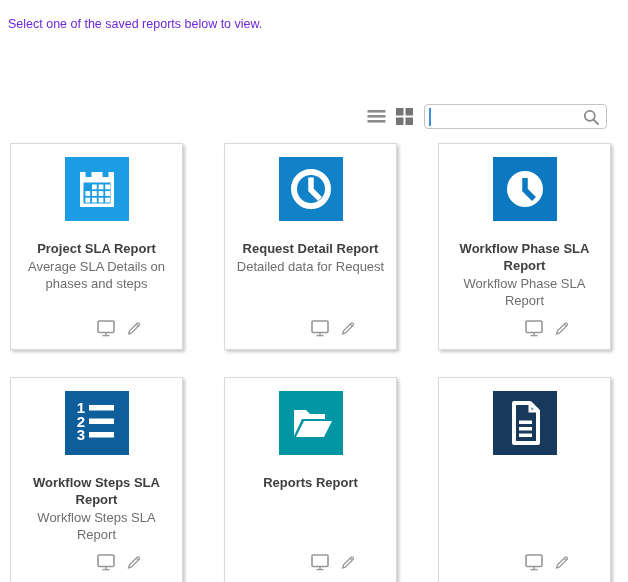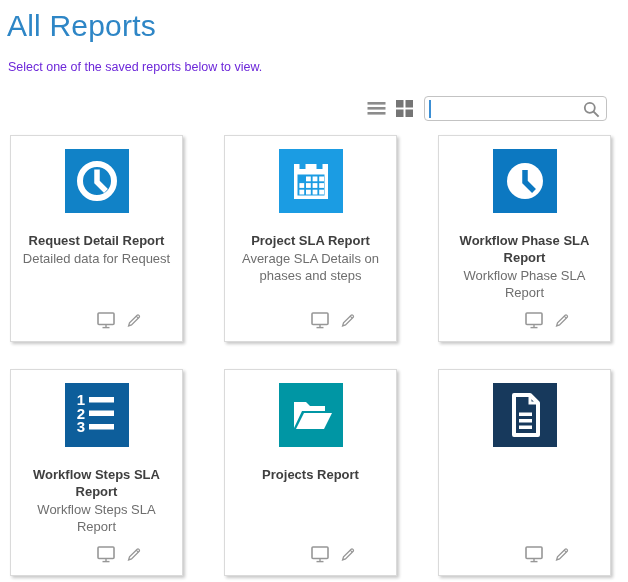--- a/index.html
+++ b/index.html
@@ -107,21 +107,20 @@
     gap: 9px;
     transform: translateX(23px);
   }
   .action-btn { display: inline-flex; cursor: pointer; }
 </style>
 </head>
 <body>
 
 <div class="page">
 
-  <h1 class="page-title" style="color: rgb(46, 134, 198);">All Reports</h1>
 
   <div class="page-subtitle">Select one of the saved reports below to view.</div>
 
   <div class="toolbar">
     <div class="view-toggle">
       <span class="view-btn">
         <svg width="19" height="15" viewBox="0 0 19 15">
           <rect x="0.5" y="1" width="18" height="2.6" fill="#8c8c8c"></rect>
           <rect x="0.5" y="6" width="18" height="2.6" fill="#8c8c8c"></rect>
           <rect x="0.5" y="11" width="18" height="2.6" fill="#8c8c8c"></rect>
@@ -143,45 +142,20 @@
         <svg width="17" height="17" viewBox="0 0 17 17">
           <circle cx="6.8" cy="6.8" r="5" fill="none" stroke="#8a8a8a" stroke-width="1.8"></circle>
           <line x1="10.6" y1="10.6" x2="15.6" y2="15.6" stroke="#8a8a8a" stroke-width="2"></line>
         </svg>
       </span>
     </div>
   </div>
 
   <div class="cards-grid" id="cards-grid">
       <div class="card">
-        <div class="tile" style="background: rgb(17, 130, 199); --tile: #1182c7;">
-          <svg viewBox="0 0 64 64">
-            <circle cx="32" cy="32" r="17" fill="none" stroke="#fff" stroke-width="6"></circle>
-            <path d="M32 20.5 V33 L41 42" fill="none" stroke="#fff" stroke-width="5.5"></path>
-          </svg>
-        </div>
-        <div class="card-title">Request Detail Report</div>
-        <div class="card-desc">Detailed data for Request</div>
-        <div class="card-actions">
-          <span class="action-btn">
-            <svg width="19" height="17" viewBox="0 0 19 17">
-              <rect x="1" y="1" width="16" height="11.5" rx="1" fill="none" stroke="#979797" stroke-width="1.6"></rect>
-              <path d="M9 12.5 V15" stroke="#979797" stroke-width="1.4"></path>
-              <path d="M5.5 15.6 H12.5" stroke="#979797" stroke-width="1.4"></path>
-            </svg>
-          </span>
-          <span class="action-btn">
-            <svg width="18" height="18" viewBox="0 0 18 18">
-              <path d="M3.6 14.9 L4.5 11.9 L12.2 4.2 C12.2 4.2 13 3.4 14 4.4 C15 5.4 14.2 6.2 14.2 6.2 L6.5 13.9 Z" fill="none" stroke="#979797" stroke-width="1.3"></path>
-              <path d="M11.2 5.2 L13.2 7.2" stroke="#979797" stroke-width="1.1"></path>
-            </svg>
-          </span>
-        </div>
-      </div>
-      <div class="card">
         <div class="tile" style="background: rgb(27, 156, 227); --tile: #1b9ce3;">
           <svg viewBox="0 0 64 64">
             <rect x="15" y="15" width="34" height="35" fill="#fff"></rect>
             <rect x="20.5" y="15" width="6" height="5" fill="var(--tile)"></rect>
             <rect x="37.5" y="15" width="6" height="5" fill="var(--tile)"></rect>
             <rect x="18.5" y="25.5" width="27" height="21" fill="var(--tile)"></rect>
             <g fill="#fff">
               <rect x="27" y="27.5" width="4.8" height="4.8"></rect>
               <rect x="33.6" y="27.5" width="4.8" height="4.8"></rect>
               <rect x="40.2" y="27.5" width="4.8" height="4.8"></rect>
@@ -208,20 +182,45 @@
           </span>
           <span class="action-btn">
             <svg width="18" height="18" viewBox="0 0 18 18">
               <path d="M3.6 14.9 L4.5 11.9 L12.2 4.2 C12.2 4.2 13 3.4 14 4.4 C15 5.4 14.2 6.2 14.2 6.2 L6.5 13.9 Z" fill="none" stroke="#979797" stroke-width="1.3"></path>
               <path d="M11.2 5.2 L13.2 7.2" stroke="#979797" stroke-width="1.1"></path>
             </svg>
           </span>
         </div>
       </div>
       <div class="card">
+        <div class="tile" style="background: rgb(17, 130, 199); --tile: #1182c7;">
+          <svg viewBox="0 0 64 64">
+            <circle cx="32" cy="32" r="17" fill="none" stroke="#fff" stroke-width="6"></circle>
+            <path d="M32 20.5 V33 L41 42" fill="none" stroke="#fff" stroke-width="5.5"></path>
+          </svg>
+        </div>
+        <div class="card-title">Request Detail Report</div>
+        <div class="card-desc">Detailed data for Request</div>
+        <div class="card-actions">
+          <span class="action-btn">
+            <svg width="19" height="17" viewBox="0 0 19 17">
+              <rect x="1" y="1" width="16" height="11.5" rx="1" fill="none" stroke="#979797" stroke-width="1.6"></rect>
+              <path d="M9 12.5 V15" stroke="#979797" stroke-width="1.4"></path>
+              <path d="M5.5 15.6 H12.5" stroke="#979797" stroke-width="1.4"></path>
+            </svg>
+          </span>
+          <span class="action-btn">
+            <svg width="18" height="18" viewBox="0 0 18 18">
+              <path d="M3.6 14.9 L4.5 11.9 L12.2 4.2 C12.2 4.2 13 3.4 14 4.4 C15 5.4 14.2 6.2 14.2 6.2 L6.5 13.9 Z" fill="none" stroke="#979797" stroke-width="1.3"></path>
+              <path d="M11.2 5.2 L13.2 7.2" stroke="#979797" stroke-width="1.1"></path>
+            </svg>
+          </span>
+        </div>
+      </div>
+      <div class="card">
         <div class="tile" style="background: rgb(12, 120, 193); --tile: #0c78c1;">
           <svg viewBox="0 0 64 64">
             <circle cx="32" cy="32" r="18" fill="#fff"></circle>
             <path d="M32 21 V33 L41 42" fill="none" stroke="var(--tile)" stroke-width="5.5"></path>
           </svg>
         </div>
         <div class="card-title">Workflow Phase SLA Report</div>
         <div class="card-desc">Workflow Phase SLA Report</div>
         <div class="card-actions">
           <span class="action-btn">
@@ -270,21 +269,21 @@
           </span>
         </div>
       </div>
       <div class="card">
         <div class="tile" style="background: rgb(0, 150, 164); --tile: #0096a4;">
           <svg viewBox="0 0 64 64">
             <path d="M15 45 L15 19 L27 19 L31 23 L46 23 L46 28 L23 28 Z" fill="#fff"></path>
             <path d="M17 46 L25 30 L53 30 L45 46 Z" fill="#fff"></path>
           </svg>
         </div>
-        <div class="card-title">Projects Report</div>
+        <div class="card-title">Reports Report</div>
         <div class="card-actions">
           <span class="action-btn">
             <svg width="19" height="17" viewBox="0 0 19 17">
               <rect x="1" y="1" width="16" height="11.5" rx="1" fill="none" stroke="#979797" stroke-width="1.6"></rect>
               <path d="M9 12.5 V15" stroke="#979797" stroke-width="1.4"></path>
               <path d="M5.5 15.6 H12.5" stroke="#979797" stroke-width="1.4"></path>
             </svg>
           </span>
           <span class="action-btn">
             <svg width="18" height="18" viewBox="0 0 18 18">

